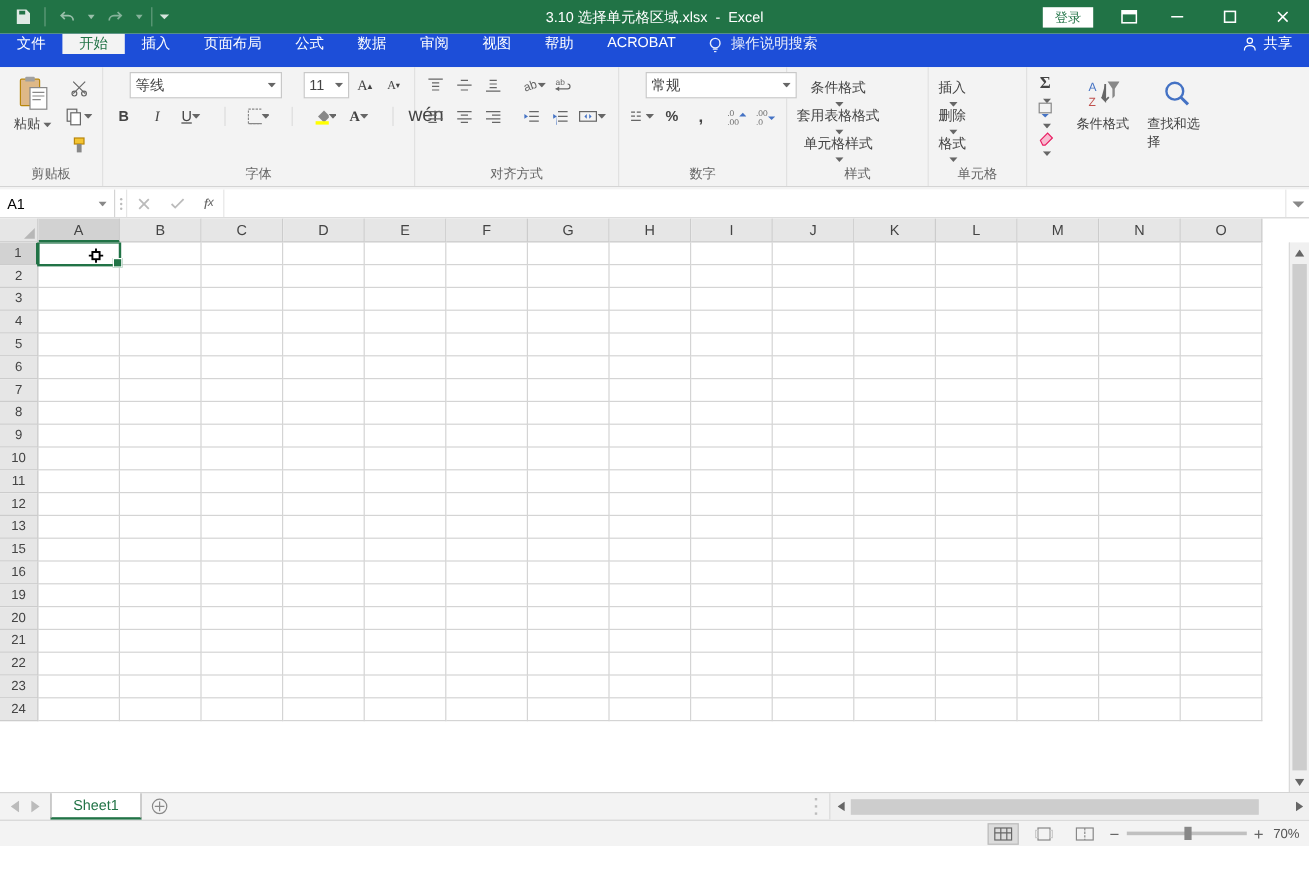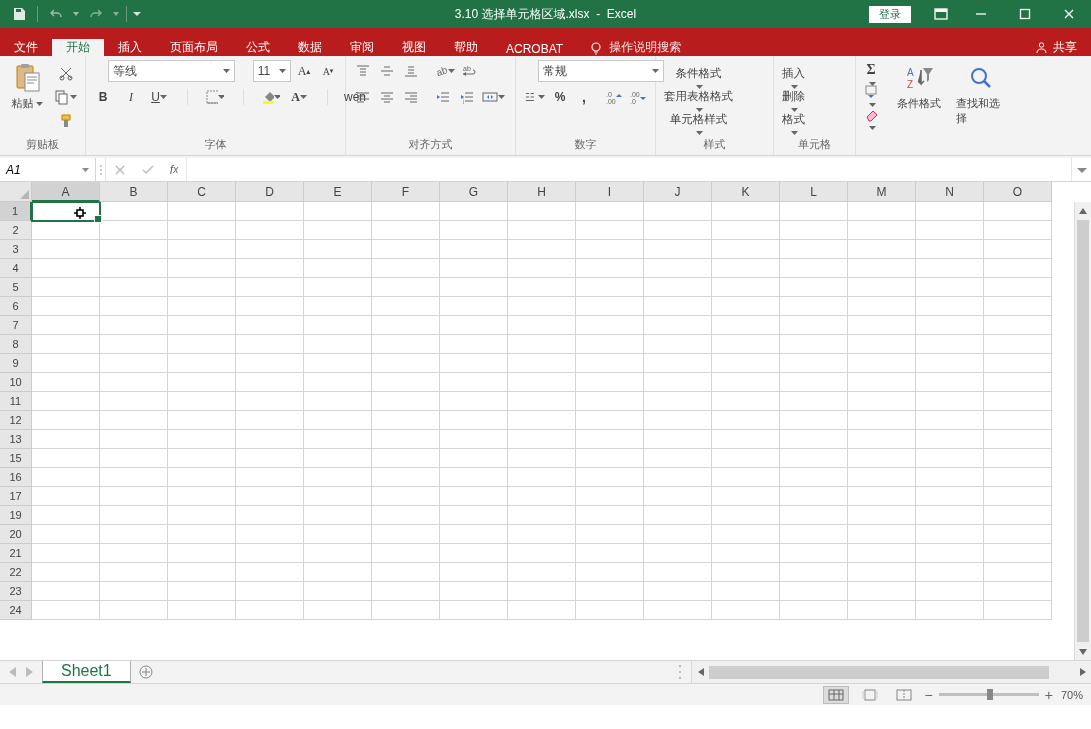--- a/index.html
+++ b/index.html
@@ -6,21 +6,21 @@
 body { width: 1091px; height: 729px; overflow: hidden; background: #fff; font-size: 12px; }
 .titlebar { height: 28px; background: #217346; color: #fff; display: flex; align-items: center; position: relative; }
 .qat { display: flex; align-items: center; gap: 2px; padding-left: 6px; }
 .qat-btn { width: 26px; height: 24px; display: flex; align-items: center; justify-content: center; color: #fff; opacity: .9; }
 .qat-sep { width: 1px; height: 16px; background: rgba(255,255,255,.3); margin: 0 3px; }
 .title-center { position: absolute; left: 50%; transform: translateX(-50%); font-size: 12px; }
 .title-right { margin-left: auto; display: flex; align-items: center; }
 .login-btn { background: #fff; color: #217346; padding: 1px 10px; font-size: 11px; margin-right: 12px; }
 .win-btn { width: 44px; height: 28px; display: flex; align-items: center; justify-content: center; color: #fff; }
 .win-btn.ribbon-toggle { width: 36px; }
-.menubar { height: 28px; background: #b91c1c; display: flex; align-items: flex-end; color: #fff; }
+.menubar { height: 28px; background: #1d4ed8; display: flex; align-items: flex-start; color: #fff; }
 .menu-item { padding: 0 14px; display: flex; align-items: center; font-size: 12px; cursor: pointer; }
 .menu-item.active { background: #f3f3f3; color: #217346; }
 .menu-search { display: flex; align-items: center; gap: 6px; padding: 0 12px; opacity: .9; }
 .menu-share { margin-left: auto; padding: 0 14px; display: flex; align-items: center; gap: 5px; }
 .ribbon { height: 100px; background: #f3f3f3; border-bottom: 1px solid #d4d4d4; display: flex; }
 .ribbon-group { border-right: 1px solid #e1e1e1; display: flex; flex-direction: column; position: relative; }
 .ribbon-group-content { flex: 1; display: flex; align-items: flex-start; padding: 4px 6px 0; gap: 4px; }
 .ribbon-group-label { height: 18px; text-align: center; font-size: 11px; color: #666; position: relative; }
 .big-btn { display: flex; flex-direction: column; align-items: center; justify-content: flex-start; padding: 2px 4px; width: 42px; }
 .big-btn .icon { width: 32px; height: 32px; display: flex; align-items: center; justify-content: center; }
@@ -31,21 +31,21 @@
 .combo { height: 22px; border: 1px solid #c8c8c8; background: #fff; display: flex; align-items: center; padding: 0 4px; font-size: 12px; color: #444; margin-left: 16px; }
 .combo .dd { margin-left: auto; color: #666; }
 .font-combo { width: 150px; }
 .size-combo { width: 44px; }
 .num-combo { width: 126px; }
 .mini-drop { width: 10px; height: 22px; display: flex; align-items: center; justify-content: center; }
 .styles-col { display: flex; flex-direction: column; gap: 1px; padding-top: 2px; }
 .style-item { display: flex; align-items: center; gap: 4px; height: 22px; font-size: 11.5px; color: #444; padding: 0 2px; flex-direction: column; }
 .style-item .dd { margin-left: 2px; color: #666; }
 .formula-bar { height: 24px; border-bottom: 1px solid #d4d4d4; display: flex; align-items: stretch; background: #fff; }
-.name-box { width: 96px; border-right: 1px solid #d4d4d4; display: flex; align-items: center; padding: 0 6px; font-size: 12px; font-style: italic; }
+.name-box { width: 96px; border-right: 1px solid #d4d4d4; display: flex; align-items: center; padding: 0 6px; font-size: 12px; }
 .name-box .dd { margin-left: auto; color: #888; }
 .fx-btns { display: flex; align-items: center; border-right: 1px solid #e6e6e6; }
 .fx-btn { width: 28px; display: flex; align-items: center; justify-content: center; color: #888; }
 .fx-label { width: 24px; display: flex; align-items: center; justify-content: center; font-style: italic; color: #666; }
 .formula-input { flex: 1; padding: 0 6px; }
 .expand-fb { width: 20px; display: flex; align-items: center; justify-content: center; color: #888; border-left: 1px solid #e6e6e6; }
 .grid-area { position: relative; height: 478px; display: flex; flex-direction: column; overflow: hidden; }
 .col-headers { display: flex; height: 20px; }
 .corner { width: 32px; background: #e6e6e6; border-right: 1px solid #ccc; border-bottom: 1px solid #ccc; position: relative; }
 .corner::after { content: ""; position: absolute; right: 2px; bottom: 2px; border-left: 9px solid transparent; border-bottom: 9px solid #b7b7b7; }
@@ -57,21 +57,21 @@
 .row-h.sel { background: #d2d2d2; border-right: 2px solid #217346; }
 .cell { width: 68px; border-right: 1px solid #d4d4d4; border-bottom: 1px solid #d4d4d4; position: relative; }
 .cell.active { outline: 2px solid #217346; outline-offset: -1px; z-index: 2; }
 .cell.active::after { content: ""; position: absolute; right: -3px; bottom: -3px; width: 6px; height: 6px; background: #217346; border: 1px solid #fff; }
 .cursor-cross { position: absolute; left: 72px; top: 24px; z-index: 5; pointer-events: none; }
 .vscroll { position: absolute; right: 0; top: 20px; bottom: 0; width: 17px; background: #f0f0f0; border-left: 1px solid #dadada; display: flex; flex-direction: column; }
 .vscroll .arrow { height: 17px; display: flex; align-items: center; justify-content: center; color: #666; }
 .vscroll .thumb { flex: 1; margin: 1px 2px; background: #cdcdcd; }
 .sheet-bar { height: 23px; border-top: 1px solid #d4d4d4; display: flex; align-items: stretch; background: #f3f3f3; }
 .sheet-nav { display: flex; align-items: center; padding: 0 8px; gap: 10px; color: #888; border-right: 1px solid #d4d4d4; }
-.sheet-tab { background: #fff; border: 1px solid #aeaeae; border-top: none; border-bottom: 2px solid #217346; padding: 0 18px; display: flex; align-items: center; font-size: 16px; color: #217346; margin-left: -1px; }
+.sheet-tab { background: #fff; border: 1px solid #aeaeae; border-top: none; border-bottom: 2px solid #217346; padding: 0 18px; display: flex; align-items: center; font-size: 12px; color: #217346; margin-left: -1px; }
 .sheet-add { width: 30px; display: flex; align-items: center; justify-content: center; color: #666; }
 .sheet-gap { flex: 1; display:flex; align-items:center; justify-content:flex-end; padding-right:6px;}
 .drag-dots{ width:6px; height:14px; display:flex; flex-direction:column; justify-content:space-between; opacity:.5;}
 .drag-dots span{ width:2px; height:2px; background:#888; }
 .hscroll { width: 400px; display: flex; align-items: center; background: #f0f0f0; border-left: 1px solid #dadada; }
 .hscroll .arrow { width: 17px; height: 17px; display: flex; align-items: center; justify-content: center; color: #666; }
 .hscroll .track { flex: 1; height: 17px; background: #f0f0f0; position: relative; }
 .hscroll .thumb { position: absolute; left: 0; top: 2px; bottom: 2px; width: 340px; background: #cdcdcd; }
 .status-bar { height: 22px; background: #f3f3f3; border-top: 1px solid #d4d4d4; display: flex; align-items: center; justify-content: flex-end; padding: 0 8px; gap: 8px; font-size: 11px; color: #555; }
 .view-btn { width: 26px; height: 18px; display: flex; align-items: center; justify-content: center; border: 1px solid transparent; }
@@ -289,21 +289,21 @@
               <span style="font-family:serif;font-weight:bold">A</span>
               <div style="position:absolute"></div>
               <svg width="7" height="4">
                 <path fill="#666" d="M0 0h7L3.5 4z"></path>
               </svg>
             </div>
         <div class="small-btn" style="width:1px;padding:0">
               <div style="width:1px;height:16px;background:#ddd"></div>
             </div>
         <div class="small-btn">
-              <span style="font-size:12px">wén</span>
+              <span style="font-size:16px">wén</span>
               <svg width="7" height="4">
                 <path fill="#666" d="M0 0h7L3.5 4z"></path>
               </svg>
             </div>
       </div>
     </div>
       </div>
     <div class="ribbon-group-label">字体</div>
   </div>
 
@@ -916,38 +916,20 @@
         <div class="cell"></div>
         <div class="cell"></div>
         <div class="cell"></div>
         <div class="cell"></div>
         <div class="cell"></div>
         <div class="cell"></div>
         <div class="cell"></div>
         <div class="cell"></div>
       </div>
       <div class="grid-row">
-        <div class="row-h">17</div>
-        <div class="cell"></div>
-        <div class="cell"></div>
-        <div class="cell"></div>
-        <div class="cell"></div>
-        <div class="cell"></div>
-        <div class="cell"></div>
-        <div class="cell"></div>
-        <div class="cell"></div>
-        <div class="cell"></div>
-        <div class="cell"></div>
-        <div class="cell"></div>
-        <div class="cell"></div>
-        <div class="cell"></div>
-        <div class="cell"></div>
-        <div class="cell"></div>
-      </div>
-      <div class="grid-row">
         <div class="row-h">19</div>
         <div class="cell"></div>
         <div class="cell"></div>
         <div class="cell"></div>
         <div class="cell"></div>
         <div class="cell"></div>
         <div class="cell"></div>
         <div class="cell"></div>
         <div class="cell"></div>
         <div class="cell"></div>

